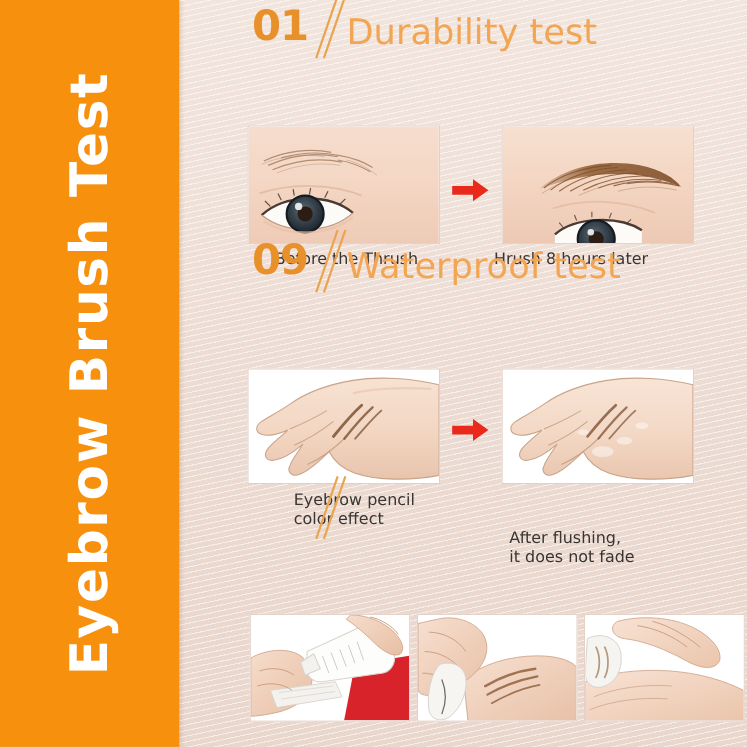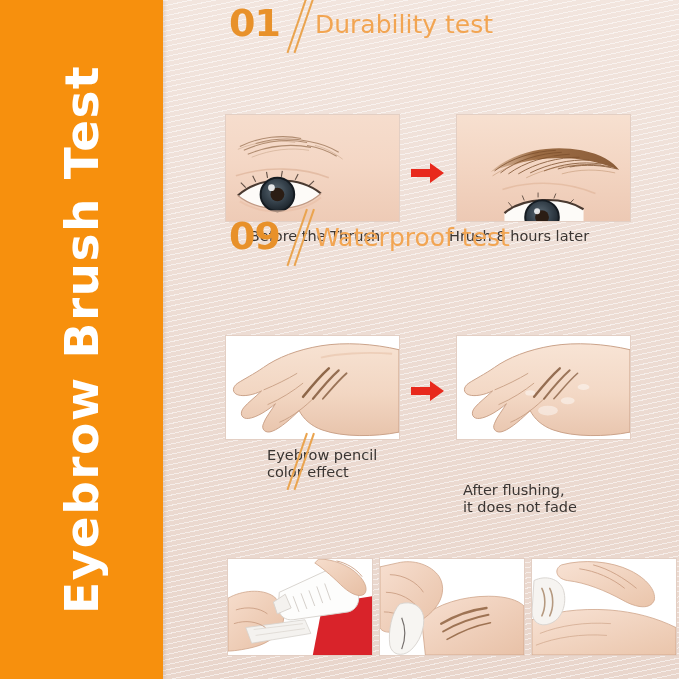--- a/index.html
+++ b/index.html
@@ -69,21 +69,21 @@
     position:absolute;top:0;
     display:block;width:1.5px;height:60px;
     background:#eaa44f;
     transform:rotate(19deg);
     transform-origin:top center;
   }
   .slash i:nth-child(1){left:12px;}
   .slash i:nth-child(2){left:19px;}
   .title{
     position:absolute;left:152px;top:10px;
-    font-size:25px;color:#f2a552;font-weight:normal;
+    font-size:32px;color:#f2a552;font-weight:normal;
     font-family:"DejaVu Sans", sans-serif;
     white-space:nowrap;
   }
 
   
   .row{position:relative;}
   .photo{
     position:absolute;
     border:1px solid #e3cfc4;
     background:#fff;

